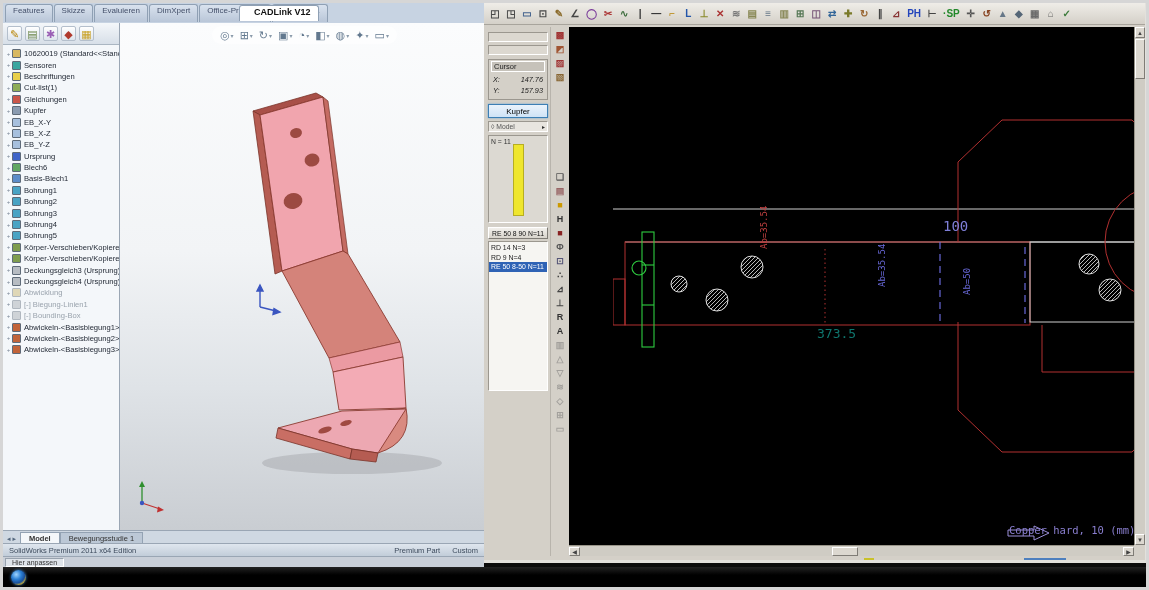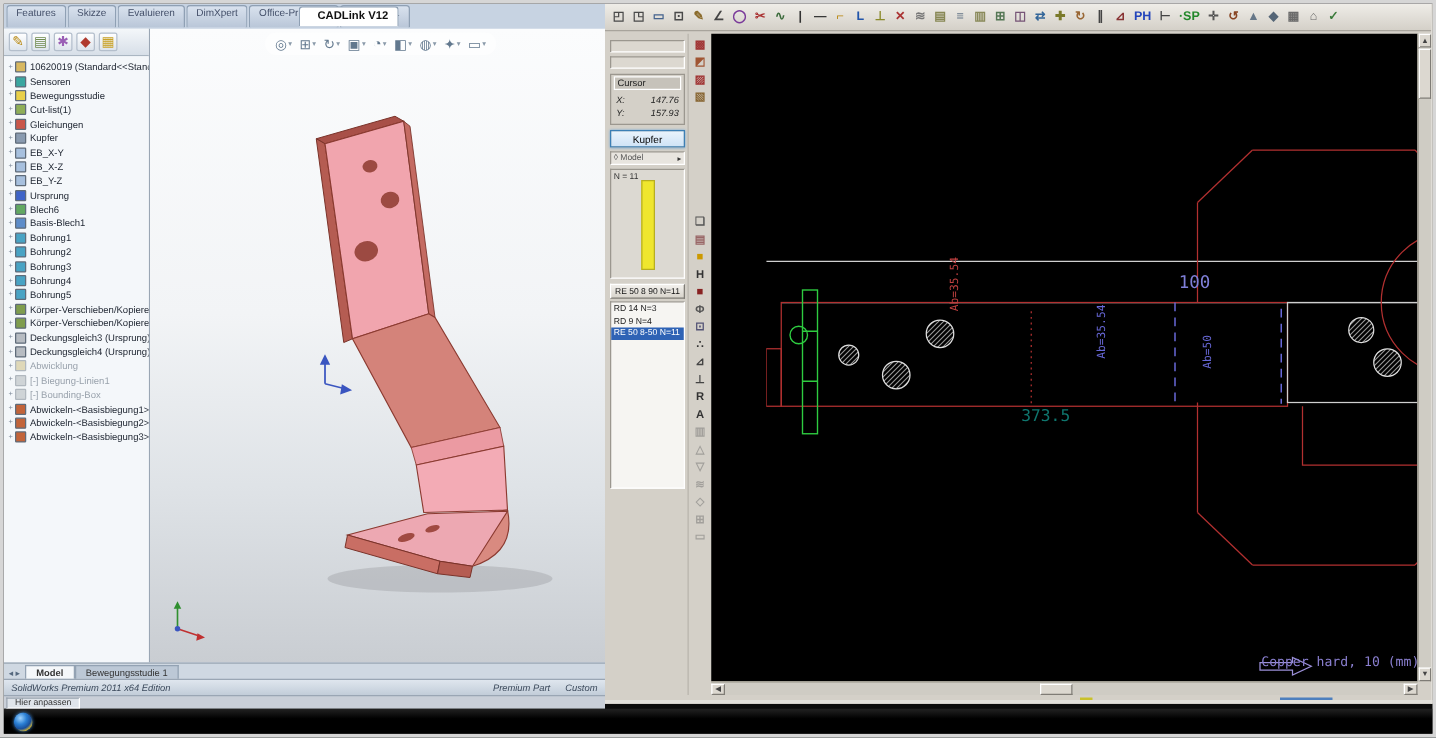--- a/index.html
+++ b/index.html
@@ -33,21 +33,21 @@
   .headsup .hu{display:flex;align-items:center;gap:1px;}
   .headsup .caret{font-size:6px;color:#8a9aaa;}
   .sw-bottomtabs{position:absolute;left:0;bottom:13px;width:481px;height:13px;background:#cfd8e2;border-top:1px solid #9aa6b4;
        display:flex;align-items:flex-end;font-size:7.5px;color:#333;}
   .bt-arrows{padding:0 4px;color:#55687e;font-size:7px;}
   .b-tab{padding:1px 8px;border:1px solid #93a2b3;border-bottom:none;background:#bcc8d6;height:11px;white-space:nowrap;}
   .b-tab.active{background:#f4f7fa;font-weight:bold;}
   .sw-status{position:absolute;left:0;bottom:0;width:481px;height:13px;background:linear-gradient(#dfe6ee,#c2cdd9);
        border-top:1px solid #9aa6b4;font-size:7.5px;color:#3c4a5c;display:flex;align-items:center;overflow:hidden;}
   .sw-status .grow{flex:1;}
-  .sw-status span{padding:0 6px;white-space:nowrap;font-style:italic;}
+  .sw-status span{padding:0 6px;white-space:nowrap;}
   
   .part-svg{position:absolute;left:0;top:38px;}
   
   .cam-window{position:absolute;left:481px;top:0;width:664px;height:560px;background:#d4d0c8;
       border-right:3px solid #e3e1dc;border-bottom:3px solid #e3e1dc;overflow:hidden;}
   .cam-toolbar{position:absolute;left:0;top:0;width:100%;height:22px;background:linear-gradient(#efede8,#d4d0c8);
       border-bottom:1px solid #a8a49c;display:flex;align-items:center;gap:2px;padding:0 4px;overflow:hidden;}
   .cam-toolbar .tbi{flex:0 0 auto;min-width:14px;height:15px;font-size:10px;line-height:14px;text-align:center;
       border:1px solid transparent;padding:0 1px;font-weight:bold;}
   .cam-panel{position:absolute;left:2px;top:24px;width:64px;bottom:4px;background:#d4d0c8;padding-top:2px;}
@@ -139,21 +139,21 @@
 
           <div class="tree-row">
             <span class="tw">+</span>
             <span class="tree-ic ic-sensor"></span>
             <span>Sensoren</span>
           </div>
 
           <div class="tree-row">
             <span class="tw">+</span>
             <span class="tree-ic ic-ann"></span>
-            <span>Bewegungsstudie</span>
+            <span>Beschriftungen</span>
           </div>
 
           <div class="tree-row">
             <span class="tw">+</span>
             <span class="tree-ic ic-cut"></span>
             <span>Cut-list(1)</span>
           </div>
 
           <div class="tree-row">
             <span class="tw">+</span>

